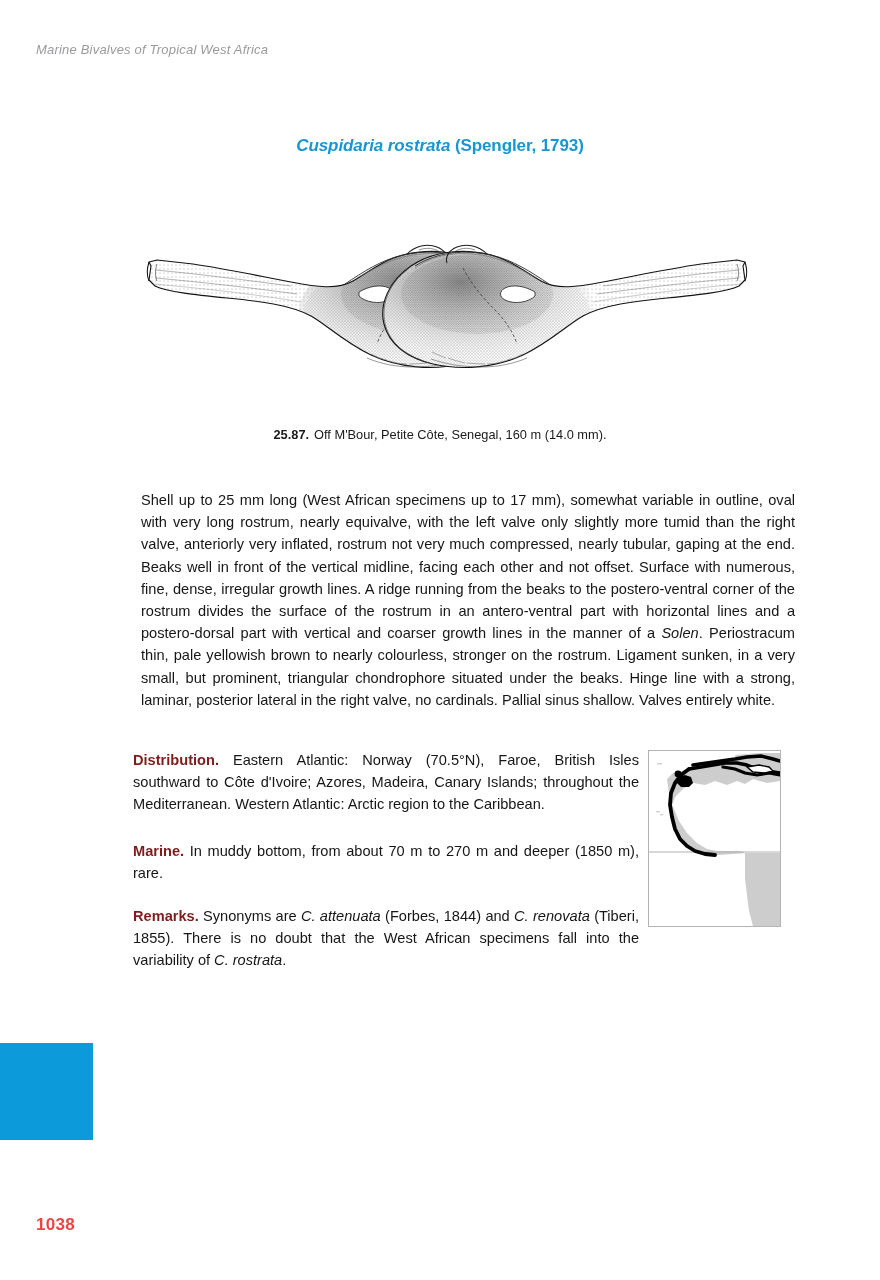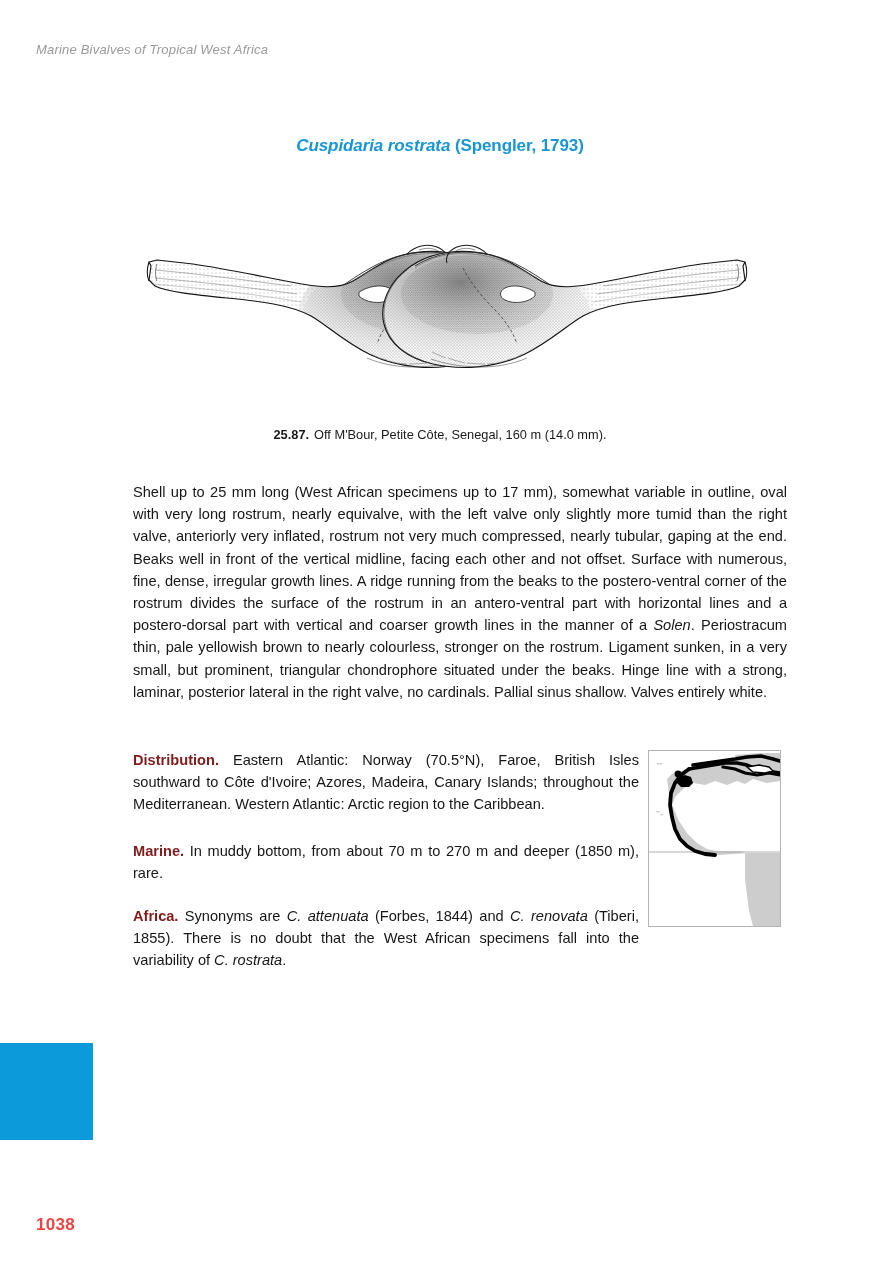--- a/index.html
+++ b/index.html
@@ -278,34 +278,34 @@
       <path d="M292,54 C246,58 194,64 150,70" fill="none" stroke="#6a6a6a" stroke-width="0.5"></path>
       <path d="M294,60 C248,64 192,70 146,78" fill="none" stroke="#8a8a8a" stroke-width="0.45"></path>
     </g>
   </svg>
 </div>
 
 <div id="figure-caption">
   <span class="fig-number">25.87.</span><span class="fig-text">Off M'Bour, Petite Côte, Senegal, 160 m (14.0 mm).</span>
 </div>
 
-<p class="body-col" id="description-paragraph" style="margin:0;">
+<p class="body-col" id="description-paragraph" style="margin:8px;">
   <span>Shell up to 25 mm long (West African specimens up to 17 mm), somewhat variable in outline, oval with very long rostrum, nearly equivalve, with the left valve only slightly more tumid than the right valve, anteriorly very inflated, rostrum not very much compressed, nearly tubular, gaping at the end. Beaks well in front of the vertical midline, facing each other and not offset. Surface with numerous, fine, dense, irregular growth lines. A ridge running from the beaks to the postero-ventral corner of the rostrum divides the surface of the rostrum in an antero-ventral part with horizontal lines and a postero-dorsal part with vertical and coarser growth lines in the manner of a </span><span class="ital">Solen</span><span>. Periostracum thin, pale yellowish brown to nearly colourless, stronger on the rostrum. Ligament sunken, in a very small, but prominent, triangular chondrophore situated under the beaks. Hinge line with a strong, laminar, posterior lateral in the right valve, no cardinals. Pallial sinus shallow. Valves entirely white.</span>
 </p>
 
 <p class="body-col" id="distribution-paragraph" style="margin:0;">
   <span class="section-label">Distribution.</span><span> Eastern Atlantic: Norway (70.5°N), Faroe, British Isles southward to Côte d'Ivoire; Azores, Madeira, Canary Islands; throughout the Mediterranean. Western Atlantic: Arctic region to the Caribbean.</span>
 </p>
 
 <p class="body-col" id="biotope-paragraph" style="margin:0;">
   <span class="section-label">Marine.</span><span> In muddy bottom, from about 70 m to 270 m and deeper (1850 m), rare.</span>
 </p>
 
 <p class="body-col" id="remarks-paragraph" style="margin:0;">
-  <span class="section-label">Africa.</span><span> Synonyms are </span><span class="ital">C. attenuata</span><span> (Forbes, 1844) and </span><span class="ital">C. renovata</span><span> (Tiberi, 1855). There is no doubt that the West African specimens fall into the variability of </span><span class="ital">C. rostrata</span><span>.</span>
+  <span class="section-label">Remarks.</span><span> Synonyms are </span><span class="ital">C. attenuata</span><span> (Forbes, 1844) and </span><span class="ital">C. renovata</span><span> (Tiberi, 1855). There is no doubt that the West African specimens fall into the variability of </span><span class="ital">C. rostrata</span><span>.</span>
 </p>
 
 <div id="distribution-map">
   <svg width="131" height="175" viewBox="0 0 131 175">
     <rect x="0" y="0" width="131" height="175" fill="#ffffff"></rect>
 
     <path d="M18,28 L24,22 L40,18 L58,14 L80,10 L104,6 L131,4 L131,30
              L118,32 L104,28 L96,33 L88,30 L78,34 L66,30 L56,34
              L44,32 L34,38 L26,46 L22,58 L24,70 L28,82 L34,92
              L44,100 L56,104 L70,104 L84,103 L98,102 L112,102

